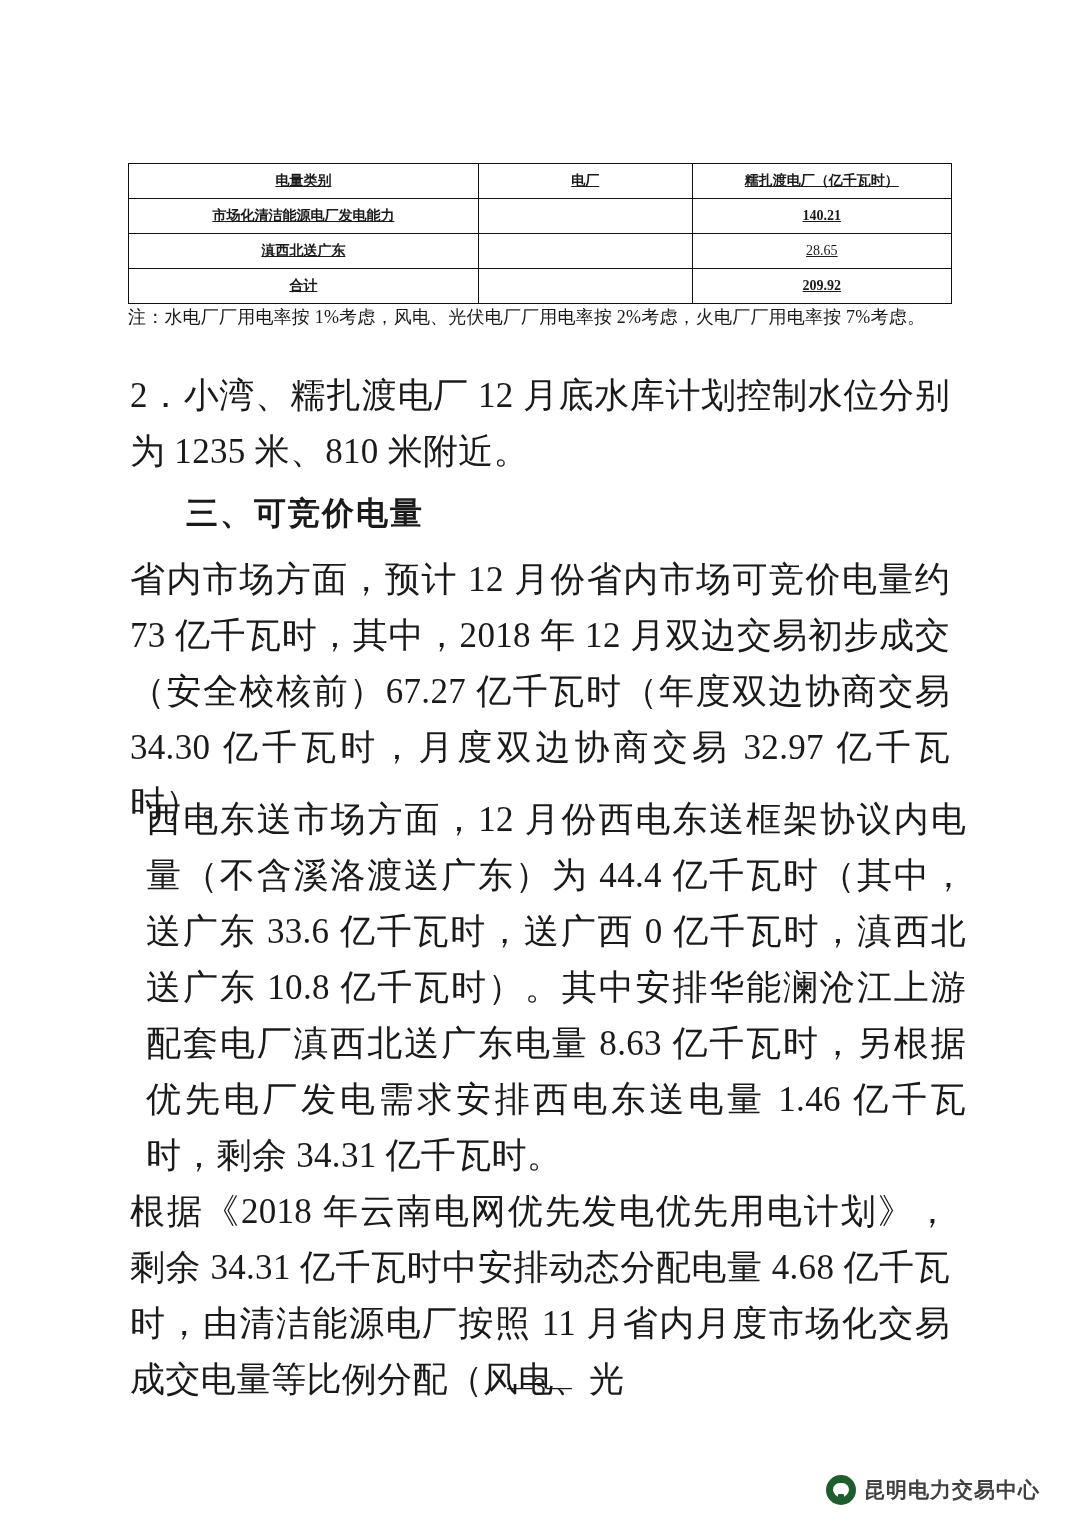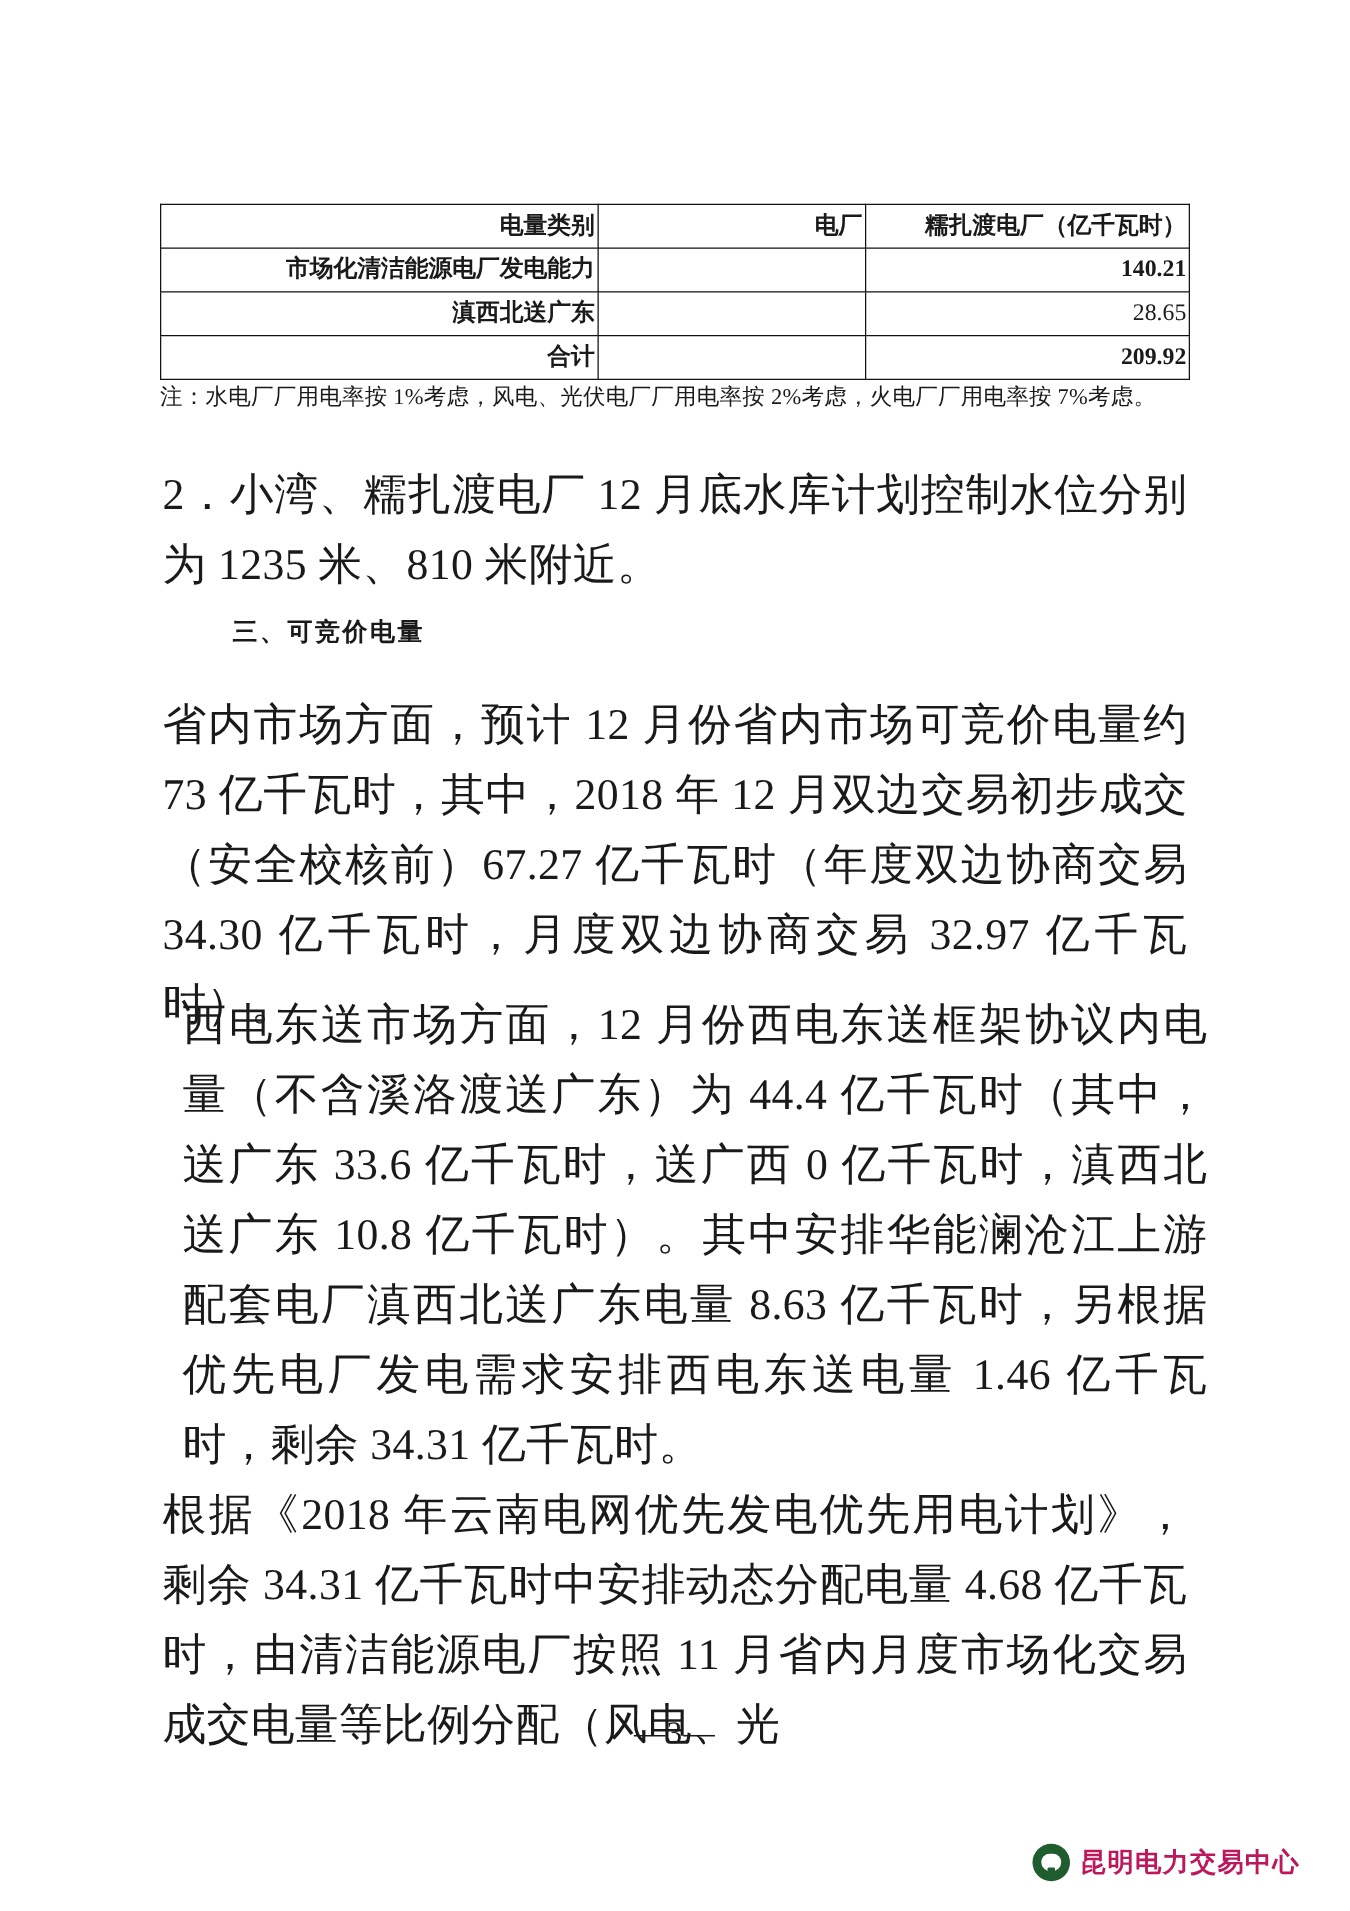--- a/index.html
+++ b/index.html
@@ -27,27 +27,28 @@
     top: 163px;
     width: 824px;
   }
   table.energy {
     border-collapse: collapse;
     width: 100%;
     table-layout: fixed;
   }
   table.energy td, table.energy th {
     border: 1px solid #111;
-    text-align: right;
-    font-size: 19px;
+    text-align: center;
+    font-size: 14px;
     font-weight: bold;
     font-family: "Liberation Serif", "DejaVu Serif", serif;
     padding: 4px 2px;
     height: 26px;
     line-height: 1.1;
+    text-decoration: underline;
   }
   table.energy th {
     font-weight: bold;
   }
   table.energy td.val-normal {
     font-weight: normal;
   }
   .col-a { width: 42.5%; }
   .col-b { width: 26%; }
   .col-c { width: 31.5%; }
@@ -71,21 +72,21 @@
     left: 130px;
     font-size: 35px;
     line-height: 56px;
     text-align: justify;
     text-justify: inter-character;
     letter-spacing: 0.3px;
   }
   .heading {
     position: absolute;
     left: 186px;
-    font-size: 20px;
+    font-size: 32px;
     font-weight: bold;
     letter-spacing: 2px;
   }
 
   #para-1  { top: 368px; }
   #heading-3 { top: 492px; }
   #para-2  { top: 552px; }
   #para-3  { top: 792px; margin-left: 16px; }
   #para-4  { top: 1184px; }
 
@@ -99,21 +100,21 @@
     font-size: 25px;
     letter-spacing: 1px;
   }
   .stamp {
     position: absolute;
     right: 40px;
     bottom: 24px;
     display: flex;
     align-items: center;
     gap: 8px;
-    color: #be185d;
+    color: #404040;
     font-size: 21px;
     font-weight: bold;
     letter-spacing: 1px;
   }
   .stamp .logo {
     width: 30px;
     height: 30px;
     border-radius: 50%;
     background: #1f5d2e;
     position: relative;

